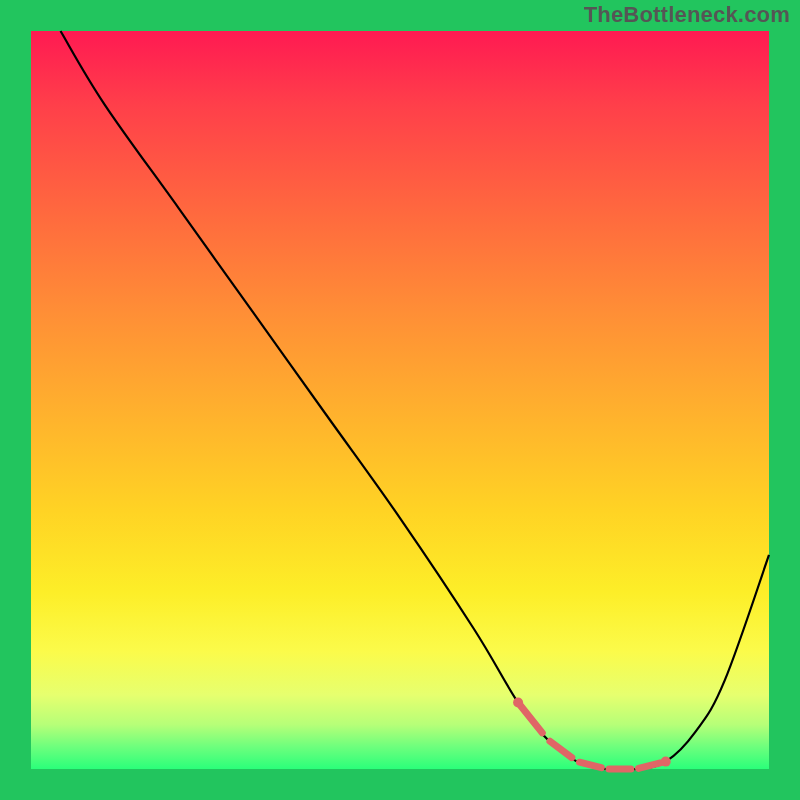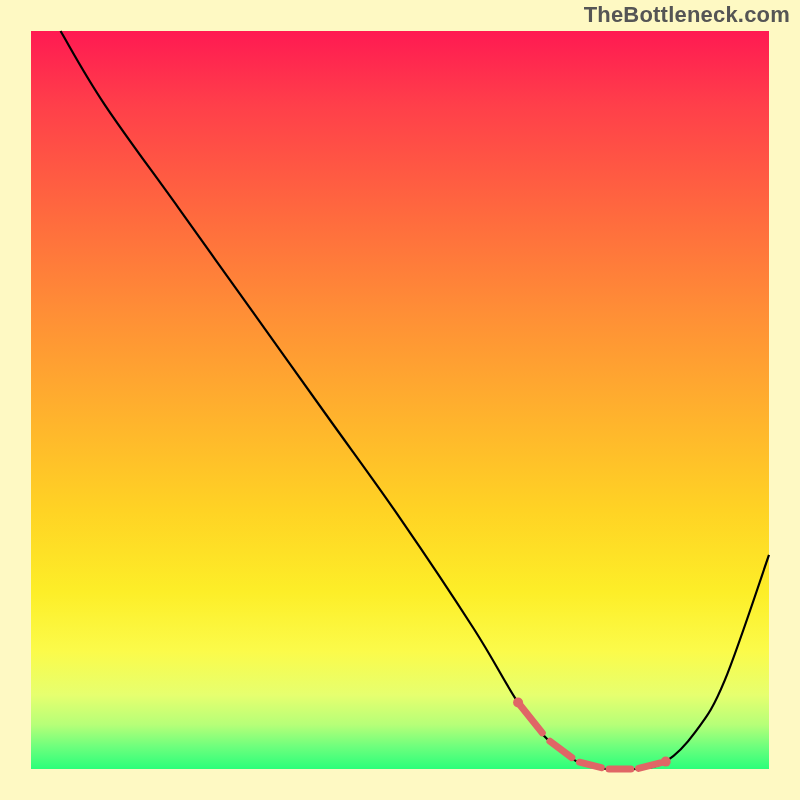--- a/index.html
+++ b/index.html
@@ -8,21 +8,21 @@
     width: 800px;
     height: 800px;
     background: #000;
     overflow: hidden;
     font-family: Arial, Helvetica, sans-serif;
   }
   .frame {
     position: relative;
     width: 800px;
     height: 800px;
-    background: #fef9c3;
+    background: #22c55e;
   }
   .watermark {
     position: absolute;
     top: 2px;
     right: 10px;
     color: #555;
     font-size: 22px;
     font-weight: 600;
     letter-spacing: 0.2px;
     z-index: 5;

